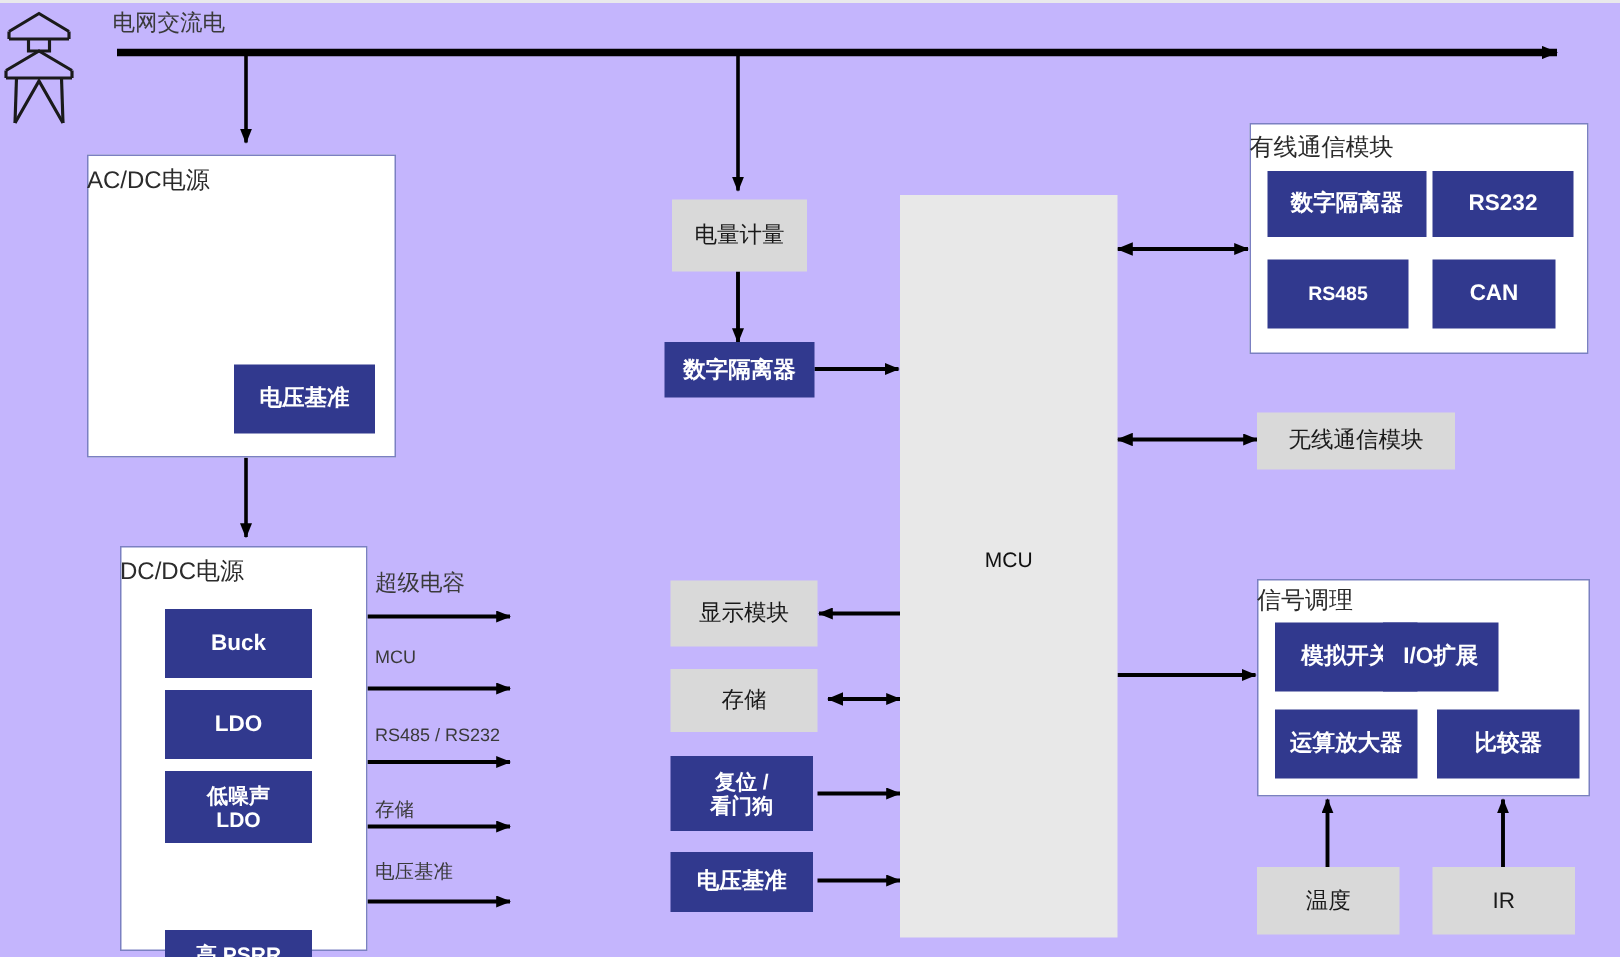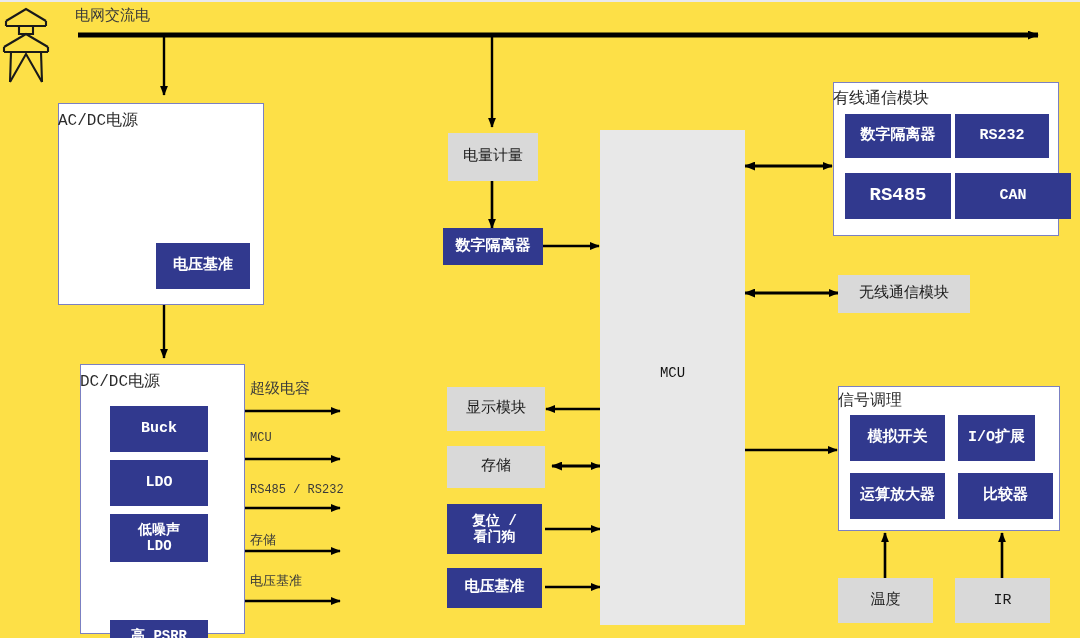--- a/index.html
+++ b/index.html
@@ -4,22 +4,22 @@
 <style>
   html, body {
     margin: 0;
     padding: 0;
     background: #ffffff;
   }
   #canvas {
     position: relative;
     width: 1080px;
     height: 638px;
-    background: #fde047;
-    font-family: Liberation Mono, monospace;
+    background: #c4b5fd;
+    font-family: Liberation Sans, sans-serif;
     overflow: hidden;
   }
   .topline {
     position: absolute;
     left: 0; top: 0; right: 0;
     height: 2px;
     background: #e9e9ec;
   }
   
   .blk {
@@ -208,28 +208,28 @@
   <div class="blk blk-blue" style="left:447px; top:504px; width:95px; height:50px; font-size:14px; flex-direction:column;">
     <span>复位 /</span>
     <span>看门狗</span>
   </div>
   <div class="blk blk-blue" style="left:447px; top:568px; width:95px; height:40px; font-size:15px;">电压基准</div>
 
   <div class="panel" style="left:833px; top:82px; width:226px; height:154px;"></div>
   <div class="panel-title" style="left:833px; top:88px; width:226px; font-size:16px;">有线通信模块</div>
   <div class="blk blk-blue" style="left:845px; top:114px; width:106px; height:44px; font-size:15px;">数字隔离器</div>
   <div class="blk blk-blue" style="left:955px; top:114px; width:94px; height:44px; font-size:15px;">RS232</div>
-  <div class="blk blk-blue" style="left:845px; top:173px; width:106px; height:46px; font-size:19px;">RS485</div>
-  <div class="blk blk-blue" style="left:955px; top:173px; width:116px; height:46px; font-size:15px;">CAN</div>
+  <div class="blk blk-blue" style="left:845px; top:173px; width:94px; height:46px; font-size:13px;">RS485</div>
+  <div class="blk blk-blue" style="left:955px; top:173px; width:82px; height:46px; font-size:15px;">CAN</div>
 
   <div class="blk blk-gray" style="left:838px; top:275px; width:132px; height:38px; font-size:15px;">无线通信模块</div>
 
   <div class="panel" style="left:838px; top:386px; width:222px; height:145px;"></div>
   <div class="panel-title" style="left:838px; top:390px; width:222px; font-size:16px;">信号调理</div>
   <div class="blk blk-blue" style="left:850px; top:415px; width:95px; height:46px; font-size:15px;">模拟开关</div>
-  <div class="blk blk-blue" style="left:958px; top:415px; width:77px; height:46px; font-size:15px;">I/O扩展</div>
+  <div class="blk blk-blue" style="left:922px; top:415px; width:77px; height:46px; font-size:15px;">I/O扩展</div>
   <div class="blk blk-blue" style="left:850px; top:473px; width:95px; height:46px; font-size:15px;">运算放大器</div>
   <div class="blk blk-blue" style="left:958px; top:473px; width:95px; height:46px; font-size:15px;">比较器</div>
 
   <div class="blk blk-gray" style="left:838px; top:578px; width:95px; height:45px; font-size:15px;">温度</div>
   <div class="blk blk-gray" style="left:955px; top:578px; width:95px; height:45px; font-size:15px;">IR</div>
 
 </div>
 
 </body></html>

